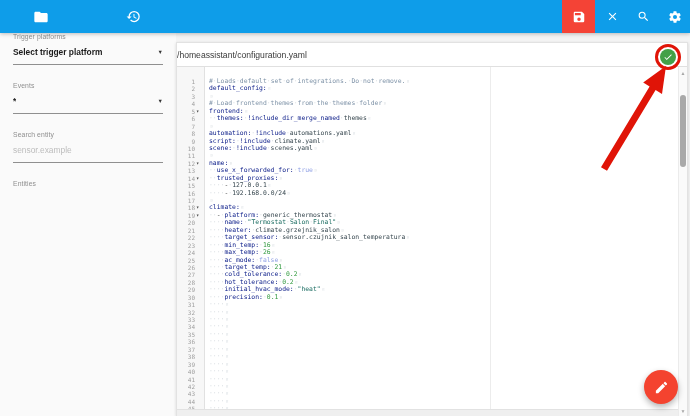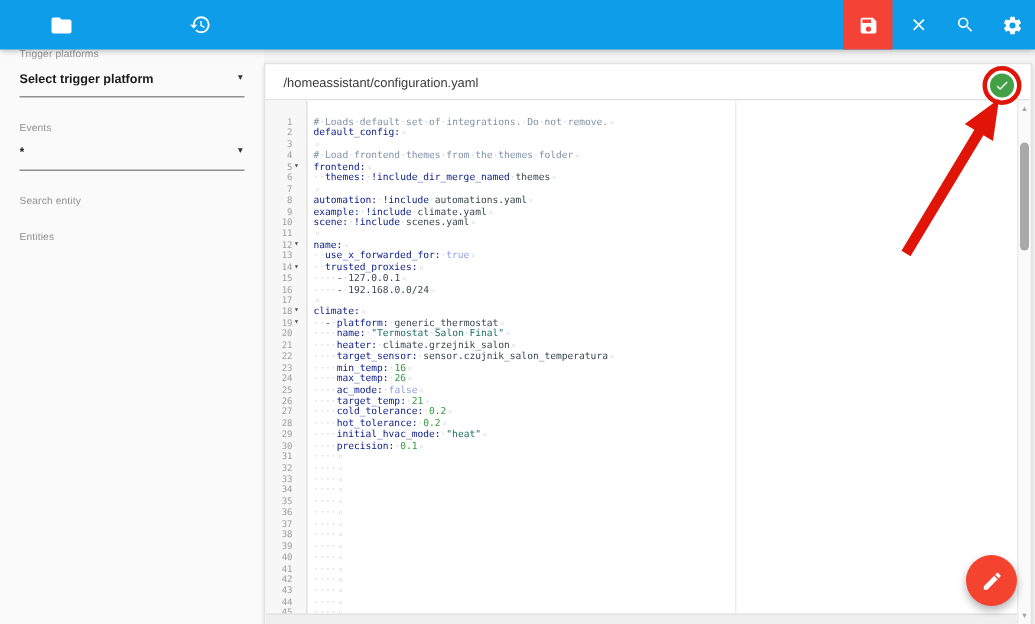--- a/index.html
+++ b/index.html
@@ -21,21 +21,21 @@
   .field{margin-bottom:17px;}
   .f-label{font-size:6.8px;color:#8f8f8f;margin-bottom:7px;letter-spacing:.1px;}
   .f-control{display:flex;justify-content:space-between;align-items:center;padding-bottom:7px;border-bottom:1px solid #8f8f8f;cursor:pointer;}
   .f-value{font-size:8.4px;font-weight:600;color:#1b1b1b;white-space:nowrap;overflow:hidden;max-width:138px;}
   .f-value.small{font-size:7.4px;}
   .f-value.placeholder{color:#bdbdbd;font-weight:400;}
   .caret{font-size:5.5px;color:#333;margin-left:3px;flex:none;}
 
   
   .main{position:absolute;left:176px;top:42px;right:2px;bottom:0;background:#fff;border:1px solid #e2e2e2;border-bottom:none;box-shadow:0 1px 3px rgba(0,0,0,.14);box-sizing:border-box;}
-  .path-bar{height:23px;border-bottom:1px solid #e0e0e0;display:flex;align-items:center;padding-left:12px;font-size:8.6px;color:#3a3a3a;position:relative;background:#fff;text-align:right;}
+  .path-bar{height:23px;border-bottom:1px solid #e0e0e0;display:flex;align-items:center;padding-left:0;font-size:8.6px;color:#3a3a3a;position:relative;background:#fff;text-align:right;}
 
   .status-ring{position:absolute;right:6px;top:1px;width:20px;height:20px;border:3px solid #e01407;border-radius:50%;display:flex;align-items:center;justify-content:center;z-index:6;background:#fff;}
   .status-check{width:16px;height:16px;border-radius:50%;background:#43a047;display:flex;align-items:center;justify-content:center;}
 
   
   .editor{position:absolute;top:24px;left:0;right:9px;bottom:0;overflow:hidden;font-family:"DejaVu Sans Mono",monospace;font-size:6.4px;background:#fff;}
   .gutter-bg{position:absolute;left:0;top:0;bottom:0;width:27px;background:#f7f7f7;border-right:1px solid #e1e1e1;}
   .ruler{position:absolute;left:313px;top:0;bottom:0;width:1px;background:#ececec;}
   .lines{position:absolute;top:11px;left:0;right:0;}
   .cm-line{height:7.44px;line-height:7.44px;white-space:pre;position:relative;padding-left:32px;}
@@ -119,20 +119,23 @@
       </div>
       <div class="field">
         <div class="f-label">Events</div>
         <div class="f-control">
           <span class="f-value">*</span>
           <span class="caret">▼</span>
         </div>
       </div>
       <div class="field">
         <div class="f-label">Search entity</div>
+        <div class="f-control">
+          <span class="f-value placeholder">sensor.example</span>
+        </div>
       </div>
       <div class="field">
         <div class="f-label">Entities</div>
       </div>
     </div>
 
   <div class="main">
     <div class="path-bar">
       <span>/homeassistant/configuration.yaml</span>
       <div class="status-ring">
@@ -148,21 +151,21 @@
       <div class="ruler"></div>
       <div class="lines" id="code-lines">
           <div class="cm-line"><span class="lnum">1</span><span class="code"><span class="tok-comment">#<i class="sp">·</i>Loads<i class="sp">·</i>default<i class="sp">·</i>set<i class="sp">·</i>of<i class="sp">·</i>integrations.<i class="sp">·</i>Do<i class="sp">·</i>not<i class="sp">·</i>remove.</span><i class="eol">¤</i></span></div>
           <div class="cm-line"><span class="lnum">2</span><span class="code"><span class="tok-key">default_config:</span><i class="eol">¤</i></span></div>
           <div class="cm-line"><span class="lnum">3</span><span class="code"><i class="eol">¤</i></span></div>
           <div class="cm-line"><span class="lnum">4</span><span class="code"><span class="tok-comment">#<i class="sp">·</i>Load<i class="sp">·</i>frontend<i class="sp">·</i>themes<i class="sp">·</i>from<i class="sp">·</i>the<i class="sp">·</i>themes<i class="sp">·</i>folder</span><i class="eol">¤</i></span></div>
           <div class="cm-line"><span class="lnum">5</span><span class="fold">▾</span><span class="code"><span class="tok-key">frontend:</span><i class="eol">¤</i></span></div>
           <div class="cm-line"><span class="lnum">6</span><span class="code"><span class="tok-ws"><i class="sp">·</i><i class="sp">·</i></span><span class="tok-key">themes:</span><span class="tok-ws"><i class="sp">·</i></span><span class="tok-meta">!include_dir_merge_named</span><span class="tok-ws"><i class="sp">·</i></span><span class="tok-val">themes</span><i class="eol">¤</i></span></div>
           <div class="cm-line"><span class="lnum">7</span><span class="code"><i class="eol">¤</i></span></div>
           <div class="cm-line"><span class="lnum">8</span><span class="code"><span class="tok-key">automation:</span><span class="tok-ws"><i class="sp">·</i></span><span class="tok-meta">!include</span><span class="tok-ws"><i class="sp">·</i></span><span class="tok-val">automations.yaml</span><i class="eol">¤</i></span></div>
-          <div class="cm-line"><span class="lnum">9</span><span class="code"><span class="tok-key">example:</span><span class="tok-ws"><i class="sp">·</i></span><span class="tok-meta">!include</span><span class="tok-ws"><i class="sp">·</i></span><span class="tok-val">climate.yaml</span><i class="eol">¤</i></span></div>
+          <div class="cm-line"><span class="lnum">9</span><span class="code"><span class="tok-key">script:</span><span class="tok-ws"><i class="sp">·</i></span><span class="tok-meta">!include</span><span class="tok-ws"><i class="sp">·</i></span><span class="tok-val">climate.yaml</span><i class="eol">¤</i></span></div>
           <div class="cm-line"><span class="lnum">10</span><span class="code"><span class="tok-key">scene:</span><span class="tok-ws"><i class="sp">·</i></span><span class="tok-meta">!include</span><span class="tok-ws"><i class="sp">·</i></span><span class="tok-val">scenes.yaml</span><i class="eol">¤</i></span></div>
           <div class="cm-line"><span class="lnum">11</span><span class="code"><i class="eol">¤</i></span></div>
           <div class="cm-line"><span class="lnum">12</span><span class="fold">▾</span><span class="code"><span class="tok-key">name:</span><i class="eol">¤</i></span></div>
           <div class="cm-line"><span class="lnum">13</span><span class="code"><span class="tok-ws"><i class="sp">·</i><i class="sp">·</i></span><span class="tok-key">use_x_forwarded_for:</span><span class="tok-ws"><i class="sp">·</i></span><span class="tok-atom">true</span><i class="eol">¤</i></span></div>
           <div class="cm-line"><span class="lnum">14</span><span class="fold">▾</span><span class="code"><span class="tok-ws"><i class="sp">·</i><i class="sp">·</i></span><span class="tok-key">trusted_proxies:</span><i class="eol">¤</i></span></div>
           <div class="cm-line"><span class="lnum">15</span><span class="code"><span class="tok-ws"><i class="sp">·</i><i class="sp">·</i><i class="sp">·</i><i class="sp">·</i></span><span class="tok-punct">-</span><span class="tok-ws"><i class="sp">·</i></span><span class="tok-val">127.0.0.1</span><i class="eol">¤</i></span></div>
           <div class="cm-line"><span class="lnum">16</span><span class="code"><span class="tok-ws"><i class="sp">·</i><i class="sp">·</i><i class="sp">·</i><i class="sp">·</i></span><span class="tok-punct">-</span><span class="tok-ws"><i class="sp">·</i></span><span class="tok-val">192.168.0.0/24</span><i class="eol">¤</i></span></div>
           <div class="cm-line"><span class="lnum">17</span><span class="code"><i class="eol">¤</i></span></div>
           <div class="cm-line"><span class="lnum">18</span><span class="fold">▾</span><span class="code"><span class="tok-key">climate:</span><i class="eol">¤</i></span></div>
           <div class="cm-line"><span class="lnum">19</span><span class="fold">▾</span><span class="code"><span class="tok-ws"><i class="sp">·</i><i class="sp">·</i></span><span class="tok-punct">-</span><span class="tok-ws"><i class="sp">·</i></span><span class="tok-key">platform:</span><span class="tok-ws"><i class="sp">·</i></span><span class="tok-val">generic_thermostat</span><i class="eol">¤</i></span></div>

